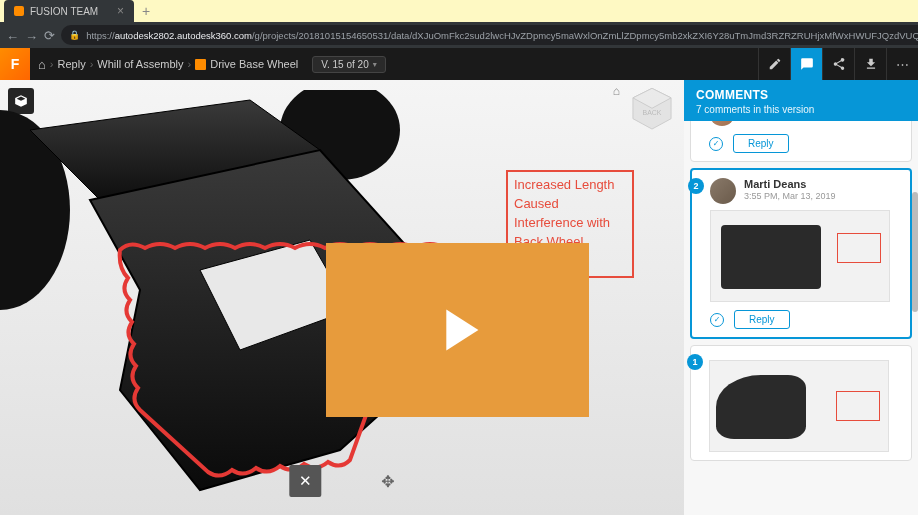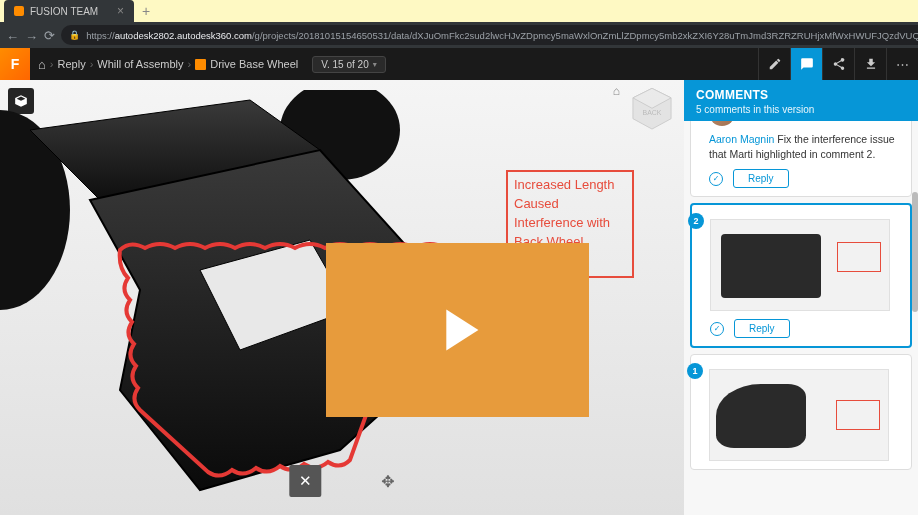--- a/index.html
+++ b/index.html
@@ -209,40 +209,44 @@
     <div class="play-overlay">
       <svg viewBox="0 0 24 24">
           <path d="M8 5v14l11-7z"></path>
         </svg>
     </div>
   </div>
 
   <div class="panel">
     <div class="panel-head">
       <h3>COMMENTS</h3>
-      <div class="panel-sub">5 comments in this version</div>
+      <div class="panel-sub">7 comments in this version</div>
     </div>
     <div class="thread-list">
 
       <div class="thread" style="margin-top:-30px">
         <div class="chead">
           <div class="avatar aaron"></div>
           <div class="cmeta"></div>
         </div>
-        <div class="cbody">
-          <span class="mention">Aaron Magnin</span><span> Fix the interference issue that Marti highlighted in comment 2.</span>
-        </div>
         <div class="cactions">
           <div class="check">✓</div>
           <button class="reply-btn">Reply</button>
         </div>
       </div>
 
       <div class="thread active">
         <div class="badge-num">2</div>
+        <div class="chead">
+          <div class="avatar marti"></div>
+          <div class="cmeta">
+            <div class="name">Marti Deans</div>
+            <div class="time">3:55 PM, Mar 13, 2019</div>
+          </div>
+        </div>
         <div class="cthumb">
           <div class="mini"></div>
             <div class="mini-ann"></div>
         </div>
         <div class="cactions">
           <div class="check">✓</div>
           <button class="reply-btn">Reply</button>
         </div>
       </div>
 

